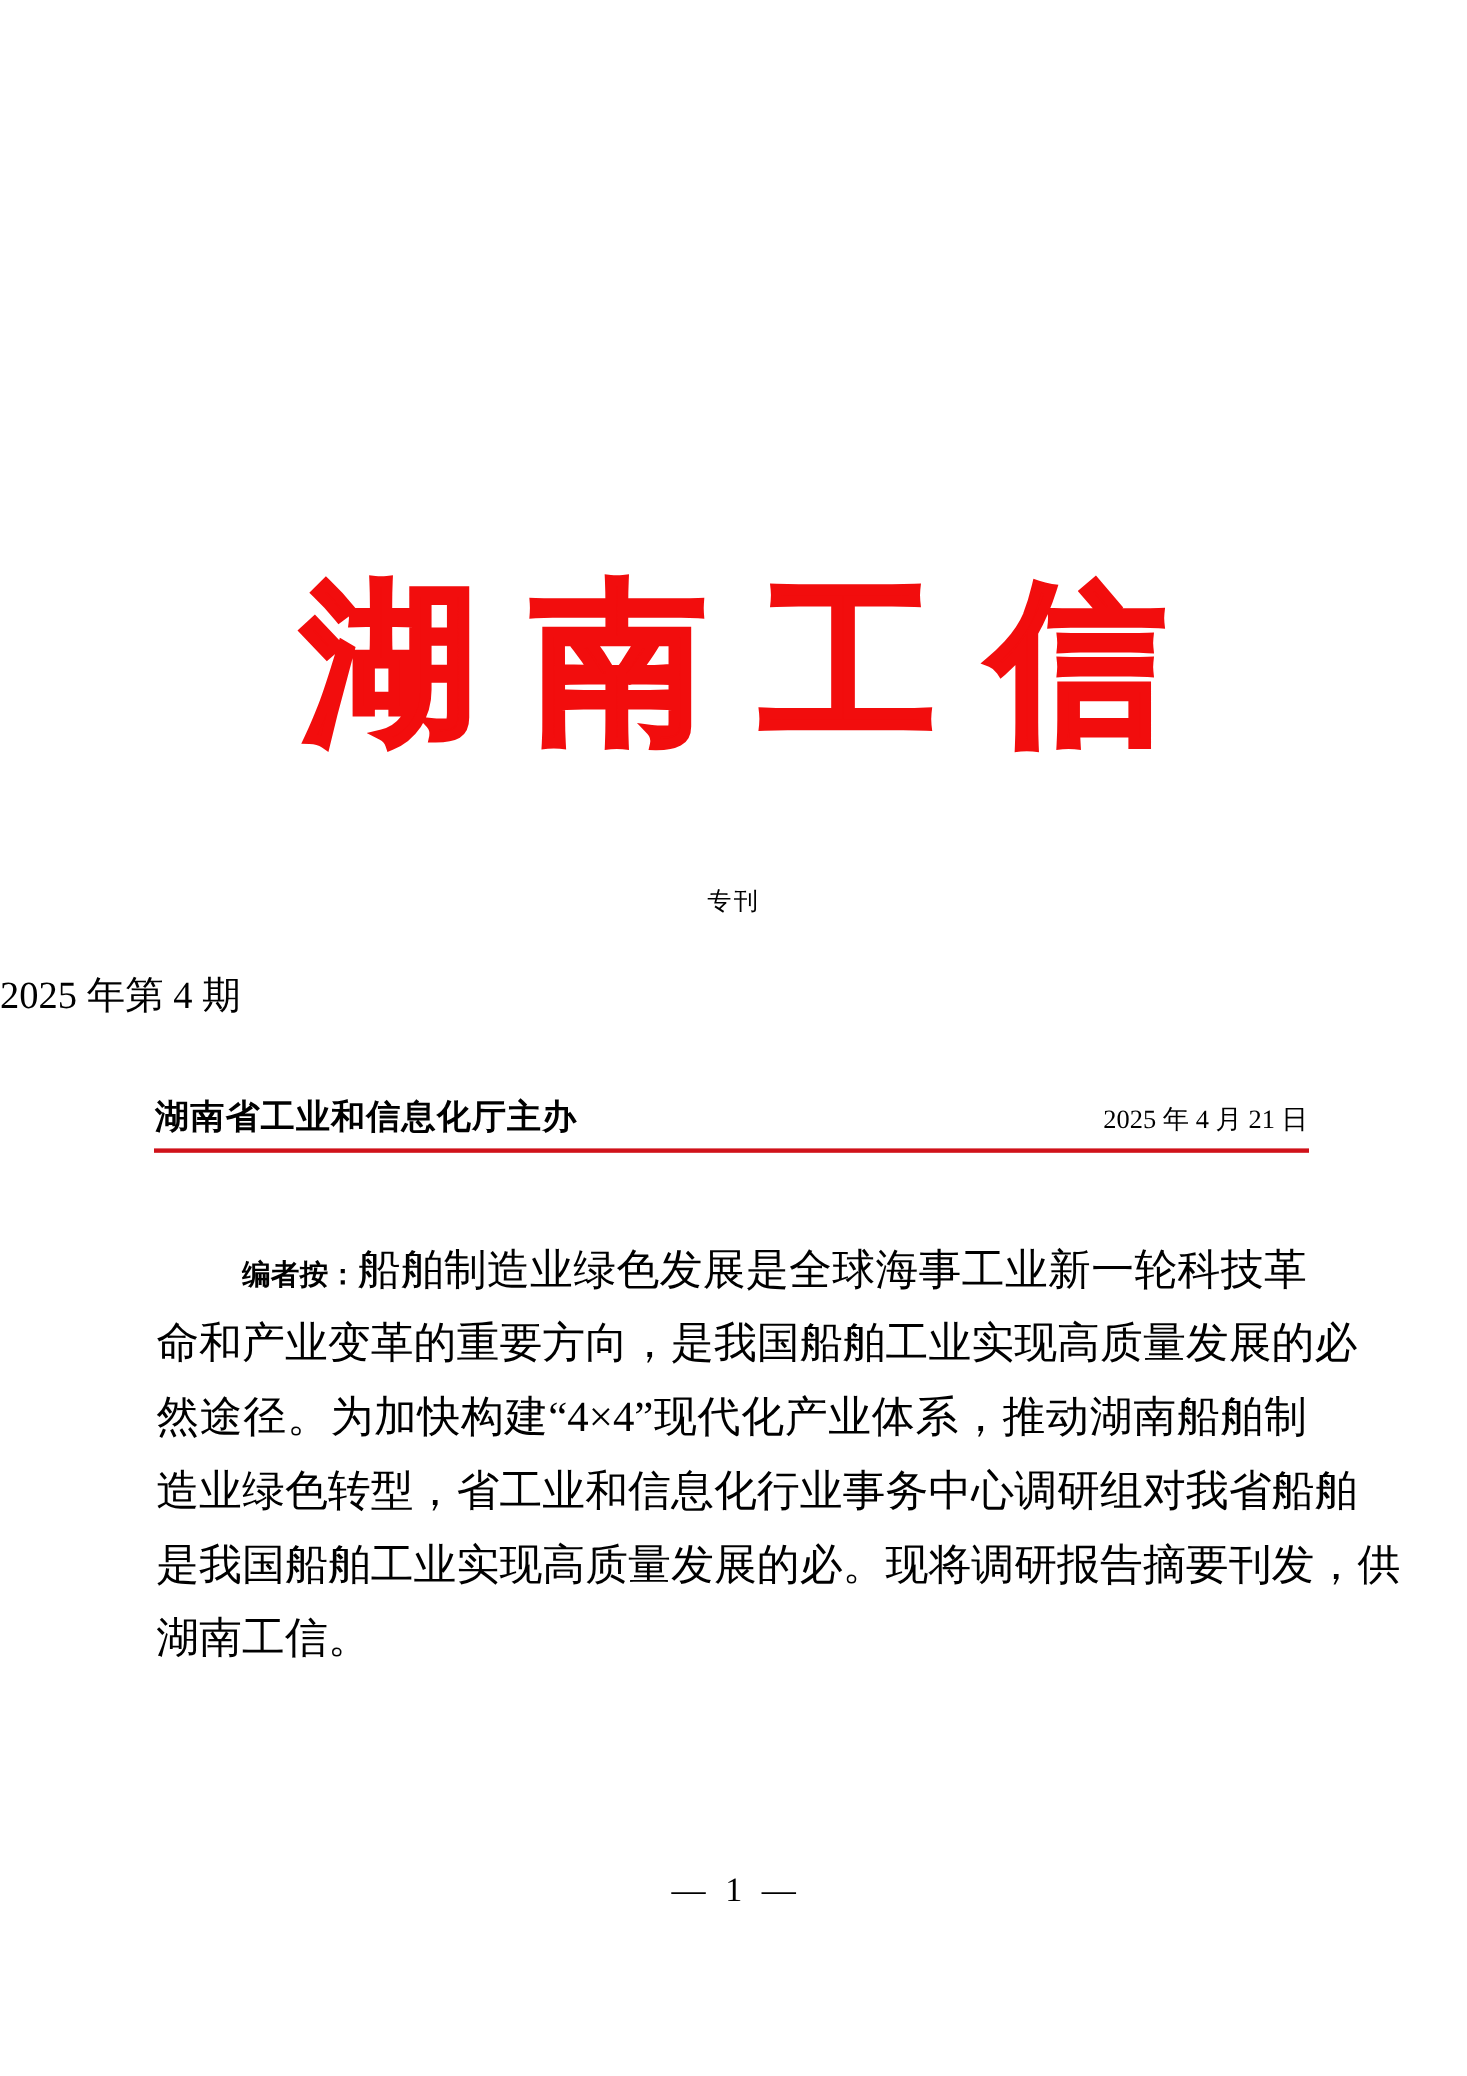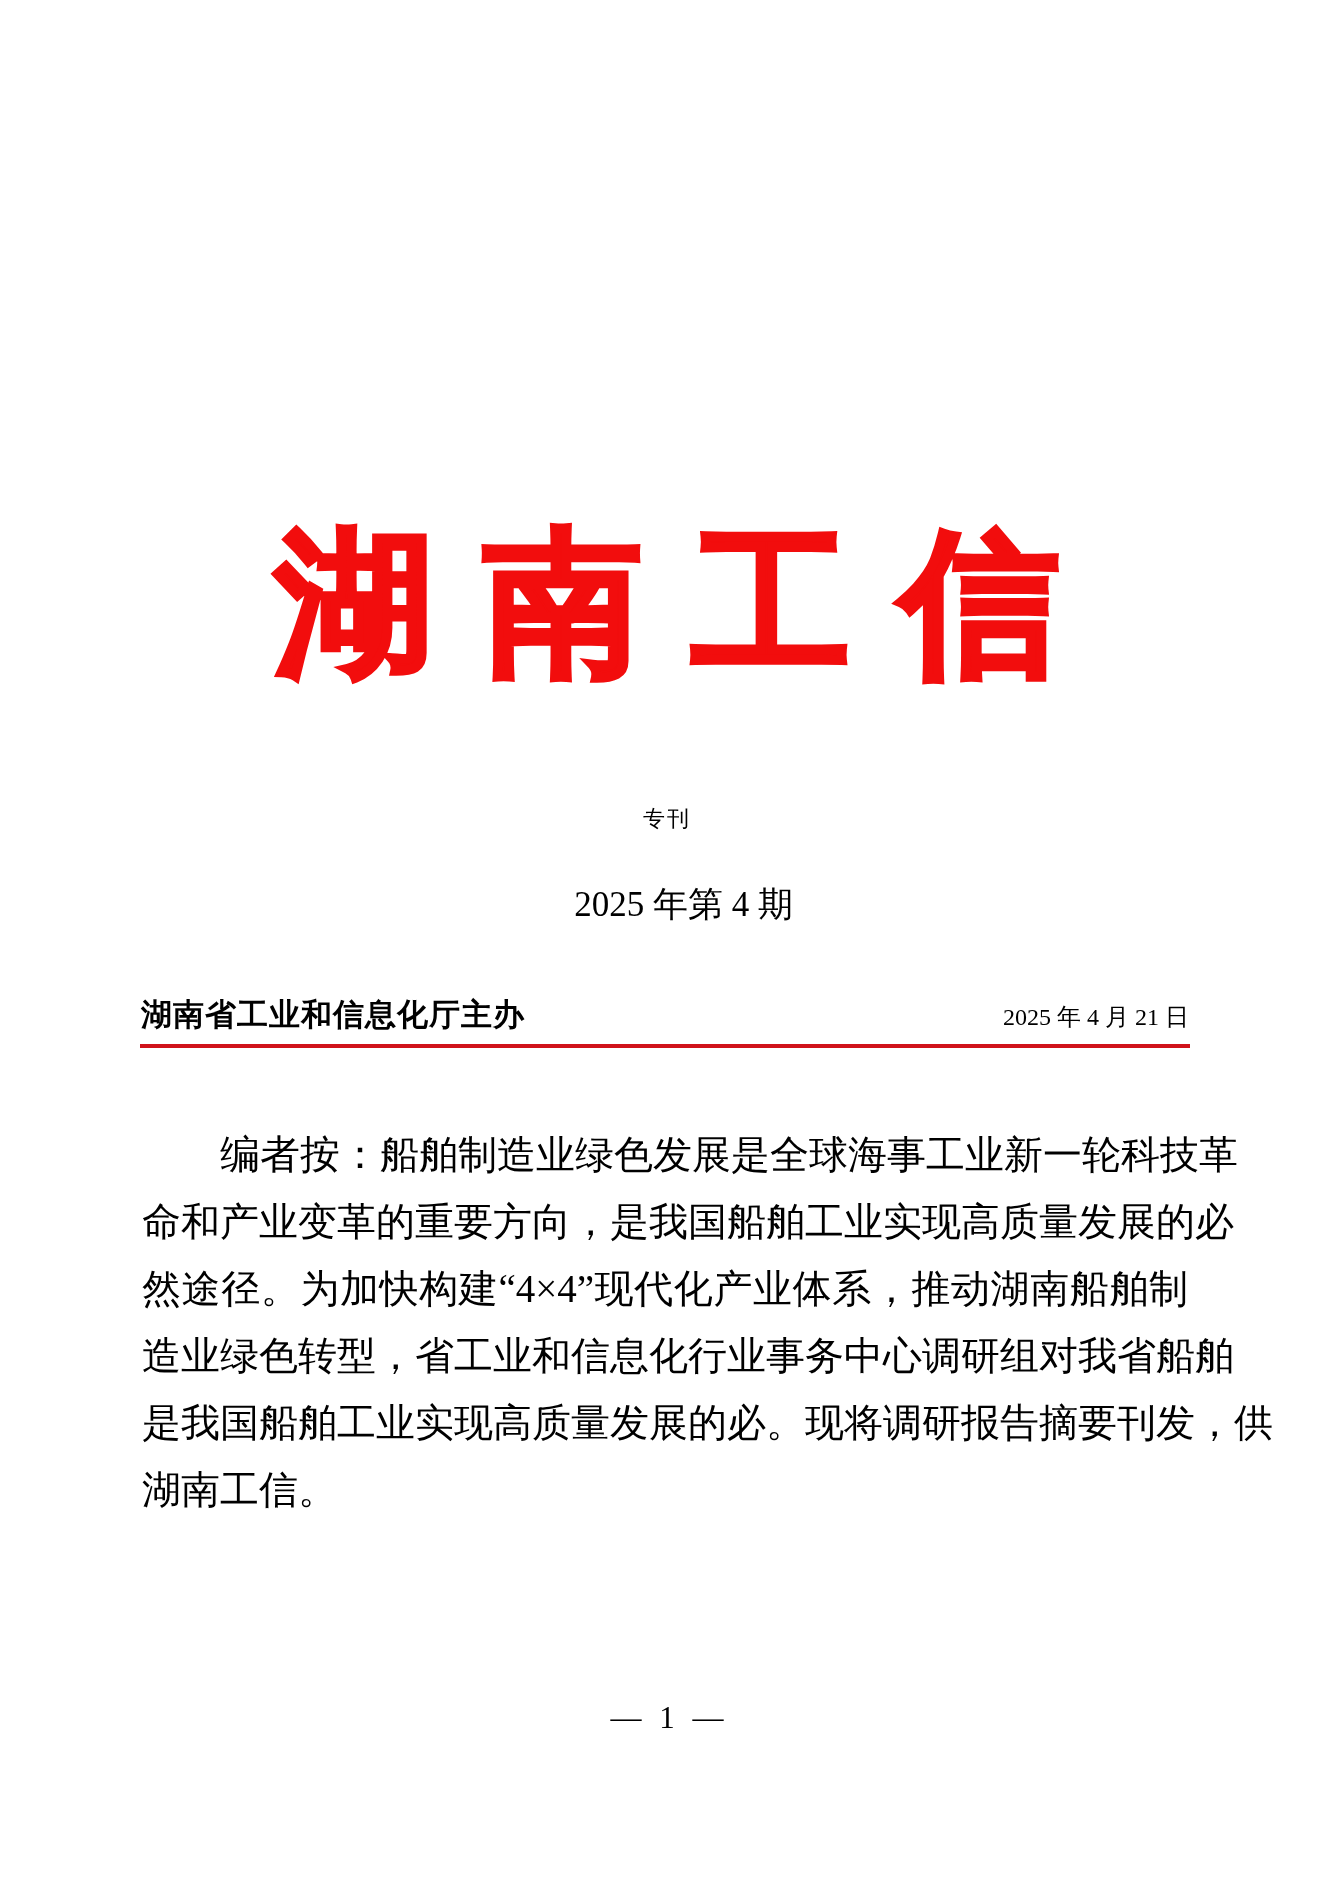--- a/index.html
+++ b/index.html
@@ -47,24 +47,22 @@
     line-height: 44px;
     letter-spacing: 2px;
   }
 
   
   .issue {
     position: absolute;
     top: 883px;
     left: 0;
     right: 0;
-    text-align: center;
     font-size: 35px;
     line-height: 44px;
-    padding-left: 33px;
   }
 
   
   .pub-row {
     position: absolute;
     top: 994px;
     left: 141px;
     right: 145px;
     display: flex;
     justify-content: space-between;
@@ -107,22 +105,22 @@
   }
   .body-line.first {
     text-indent: 2em;
   }
   .body-line.last {
     text-align: left;
     text-align-last: left;
   }
   .editor-label {
     font-family: "DejaVu Sans", "Liberation Sans", sans-serif;
-    font-weight: normal;
-    font-size: 40px;
+    font-weight: bold;
+    font-size: 26px;
   }
 
   
   .page-number {
     position: absolute;
     top: 1700px;
     left: 0;
     right: 0;
     text-align: center;
     font-size: 31px;

